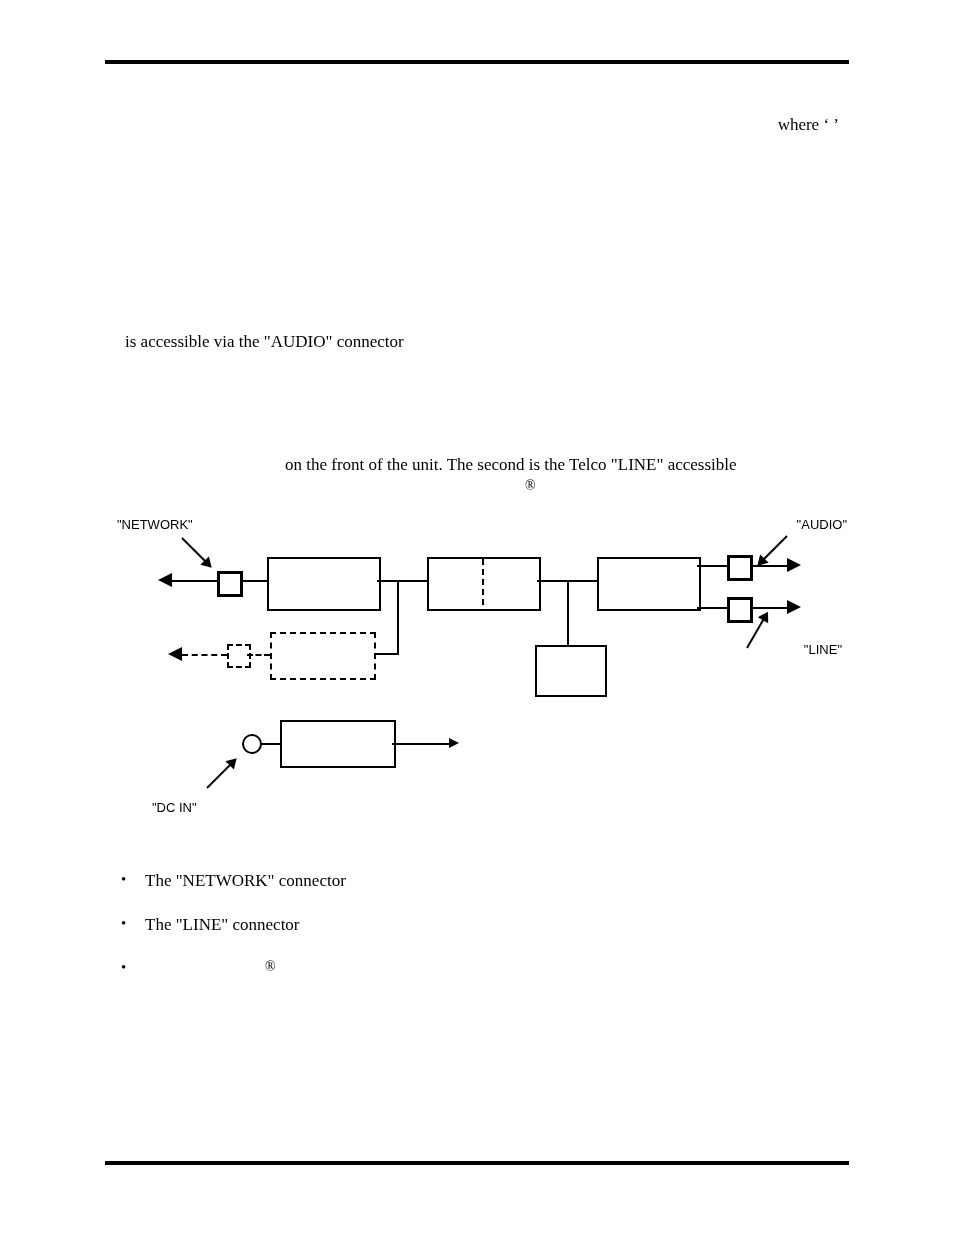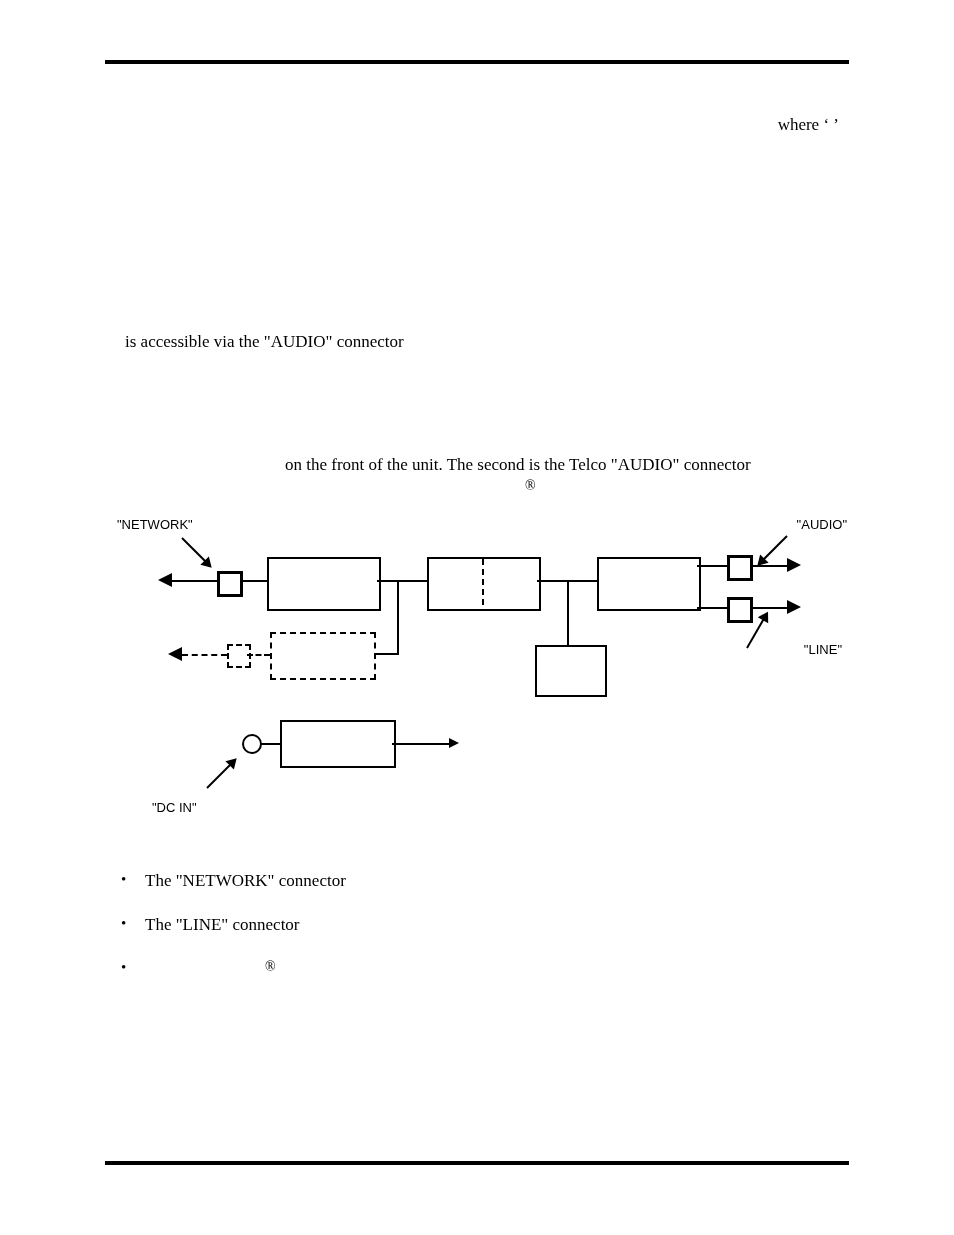--- a/index.html
+++ b/index.html
@@ -145,21 +145,21 @@
 
   <div style="height:180px"></div>
 
   <p class="para-1">
     <span>is  accessible  via  the  "AUDIO"  connector</span>
   </p>
 
   <div style="height:86px"></div>
 
   <p style="padding-left:180px;">
-    <span>on  the  front  of  the  unit.    The  second  is  the  Telco  "AUDIO"  connector</span><br>
+    <span>on  the  front  of  the  unit.    The  second  is  the  Telco  "LINE"  accessible</span><br>
     <span class="reg" style="display:inline-block; margin-left:240px; font-size:14px;">®</span>
   </p>
 
   <div class="diagram">
 
     <div class="label" style="left:-10px; top:0;">"NETWORK"</div>
     <div class="label" style="right:-20px; top:0;">"AUDIO"</div>
     <div class="label" style="right:-15px; top:125px;">"LINE"</div>
     <div class="label" style="left:25px; top:283px;">"DC IN"</div>
 

